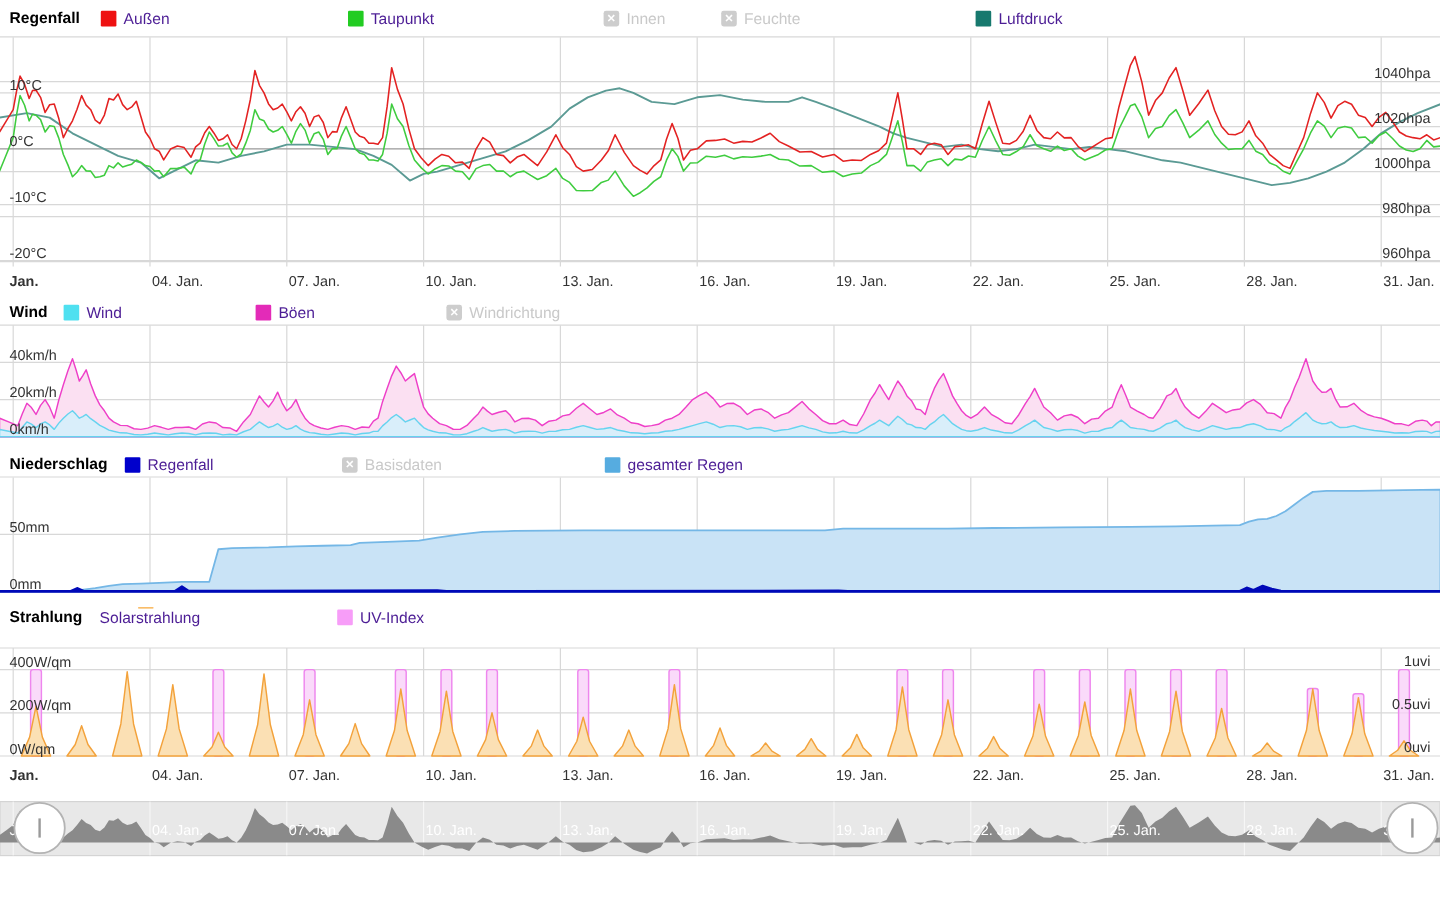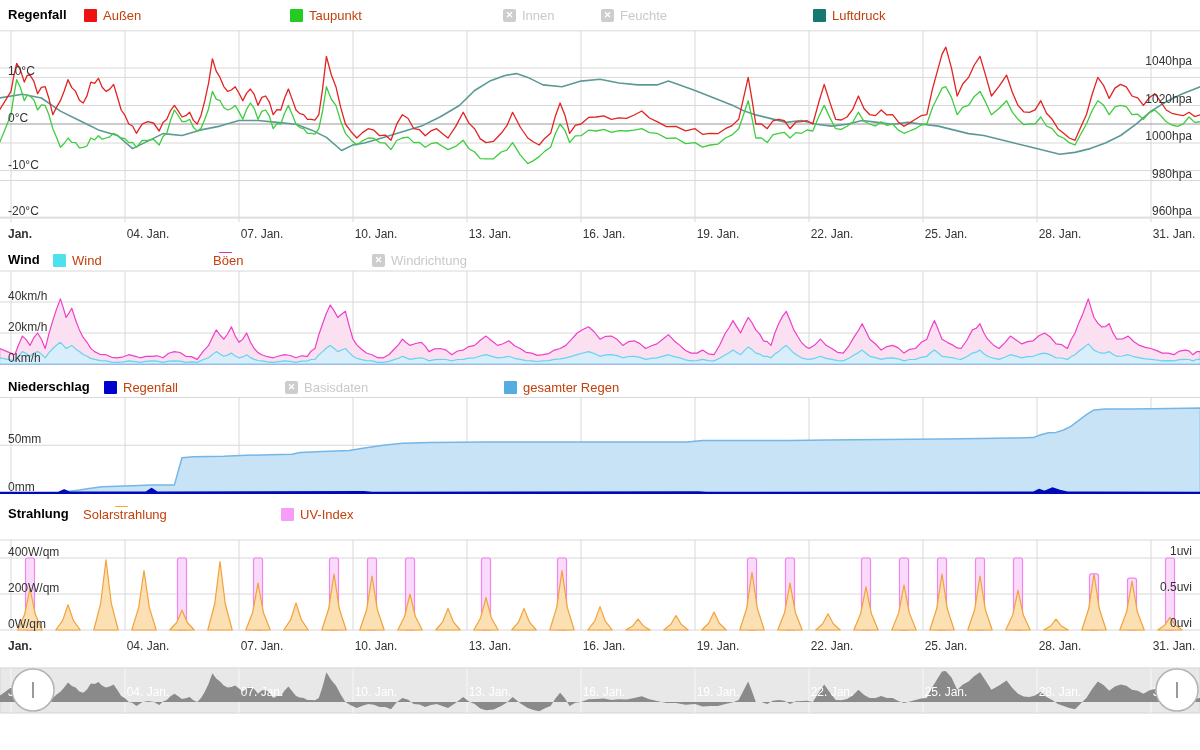--- a/index.html
+++ b/index.html
@@ -1,19 +1,19 @@
 <!DOCTYPE html>
 <html><head>
 <meta charset="utf-8">
 <style>
   html,body{margin:0;padding:0;}
   body{width:1200px;height:750px;background:#ffffff;font-family:"Liberation Sans",sans-serif;position:relative;overflow:hidden;}
   .hdr{position:absolute;left:0;width:1200px;height:18px;}
   .hdr .title{position:absolute;left:8px;top:0;font-size:13px;font-weight:bold;color:#000;white-space:nowrap;}
-  .li{position:absolute;top:0;height:16px;display:flex;align-items:center;font-size:13px;color:#c2410c;white-space:nowrap;cursor:pointer;}
+  .li{position:absolute;top:0;height:16px;display:flex;align-items:center;font-size:13px;color:#4c1d95;white-space:nowrap;cursor:pointer;}
   .li .sw{width:13px;height:13px;margin-right:6px;display:inline-block;border-radius:1px;}
   .li.off{color:#c9c9c9;}
   .li .offbox{width:13px;height:13px;margin-right:6px;background:#cdcdcd;color:#ffffff;font-size:9px;font-weight:bold;display:flex;align-items:center;justify-content:center;border-radius:2px;}
   #chartsvg{position:absolute;left:0;top:0;}
   text{font-family:"Liberation Sans",sans-serif;}
 </style>
 </head>
 <body>
 
 <div class="hdr" id="hdr-basisdaten" style="top:7px">
@@ -33,21 +33,21 @@
       </span><span class="li" style="left: 766px; margin-left: 47px;">
         <span class="sw" style="background: rgb(23, 121, 110);"></span>
         <span>Luftdruck</span>
       </span></span>
 </div>
 <div class="hdr" id="hdr-wind" style="top:252px">
   <span class="title">Wind</span>
   <span><span class="li" style="left: 53px;">
         <span class="sw" style="background: rgb(79, 224, 240);"></span>
         <span>Wind</span>
-      </span><span class="li" style="left: 213px; flex-direction: column;">
+      </span><span class="li" style="left: 213px;">
         <span class="sw" style="background: rgb(227, 43, 184);"></span>
         <span>Böen</span>
       </span><span class="li off" style="left: 372px;">
         <span class="offbox">✕</span>
         <span>Windrichtung</span>
       </span></span>
 </div>
 <div class="hdr" id="hdr-niederschlag" style="top:379px">
   <span class="title">Niederschlag</span>
   <span><span class="li" style="left: 104px;">

